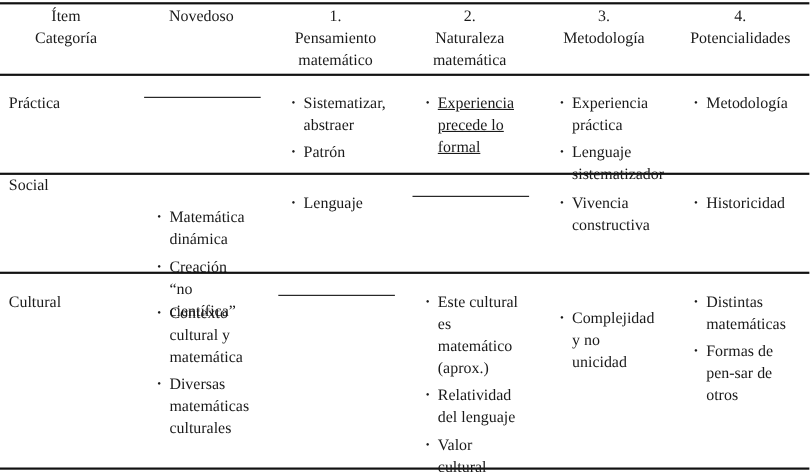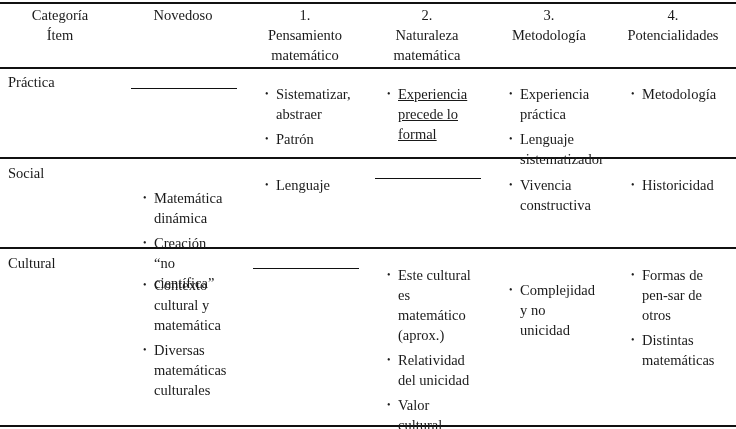--- a/index.html
+++ b/index.html
@@ -7,42 +7,42 @@
       width: 736px; height: 429px; position: relative; overflow: hidden;
       font-family: "Liberation Serif", "DejaVu Serif", serif;
       color: #1a1a1a; font-size: 14.5px; line-height: 20px;
     }
     .rule { position: absolute; left: 0; width: 736px; height: 2px; background: #111; }
     .hcell {
       position: absolute; top: 5px; text-align: center; line-height: 20px;
     }
     .hcell span { display: block; }
     .cell { position: absolute; }
-    .rowlabel { position: absolute; left: 8px; }
+    .rowlabel { position: absolute; left: 8px; margin-top: 12px; }
     ul.blist { list-style: none; margin: 12px; padding: 0; }
     ul.blist li { position: relative; padding-left: 11px; margin-bottom: 5px; }
     ul.blist li::before {
       content: "\2022"; position: absolute; left: 0; top: 0; font-size: 10px;
     }
     .blank { position: absolute; height: 1px; background: #111; width: 106px; }
   </style>
 </head>
 <body>
 
 <div>
 
   <div class="rule" style="top:2px;"></div>
   <div class="rule" style="top:67px;"></div>
   <div class="rule" style="top:157px;"></div>
   <div class="rule" style="top:247px;"></div>
   <div class="rule" style="top:425px;"></div>
 
   <div class="hcell" style="left:0; width:120px;">
+    <span>Ítem</span>
     <span>Categoría</span>
-    <span>Ítem</span>
   </div>
   <div class="hcell" style="left:122px; width:122px;">
     <span>Novedoso</span>
   </div>
   <div class="hcell" style="left:244px; width:122px;">
     <span>1.</span>
     <span>Pensamiento</span>
     <span>matemático</span>
   </div>
   <div class="hcell" style="left:366px; width:122px;">
@@ -80,21 +80,21 @@
       </ul>
     </div>
     <div class="cell" style="left:619px; top:72px; width:115px;">
       <ul class="blist">
         <li>Metodología</li>
       </ul>
     </div>
   </div>
 
   <div>
-    <div class="rowlabel" style="top:163px;">Social</div>
+    <div class="rowlabel" style="top:147px;">Social</div>
     <div class="cell" style="left:131px; top:176px; width:105px;">
       <ul class="blist">
         <li>Matemática dinámica</li>
         <li>Creación “no científica”</li>
       </ul>
     </div>
     <div class="cell" style="left:253px; top:163px; width:112px;">
       <ul class="blist">
         <li>Lenguaje</li>
       </ul>
@@ -117,30 +117,30 @@
     <div class="cell" style="left:131px; top:263px; width:95px;">
       <ul class="blist">
         <li>Contexto cultural y matemática</li>
         <li>Diversas matemáticas culturales</li>
       </ul>
     </div>
     <div class="blank" style="left:253px; top:268px;"></div>
     <div class="cell" style="left:375px; top:253px; width:112px;">
       <ul class="blist">
         <li>Este cultural es matemático (aprox.)</li>
-        <li>Relatividad del unicidad</li>
+        <li>Relatividad del lenguaje</li>
         <li>Valor cultural</li>
         <li>Diversas matemáticas</li>
       </ul>
     </div>
     <div class="cell" style="left:497px; top:268px; width:112px;">
       <ul class="blist">
         <li>Complejidad y no unicidad</li>
       </ul>
     </div>
     <div class="cell" style="left:619px; top:253px; width:105px;">
       <ul class="blist">
+        <li>Distintas matemáticas</li>
         <li>Formas de pen-sar de otros</li>
-        <li>Distintas matemáticas</li>
       </ul>
     </div>
   </div>
 </div>
 
 </body></html>

